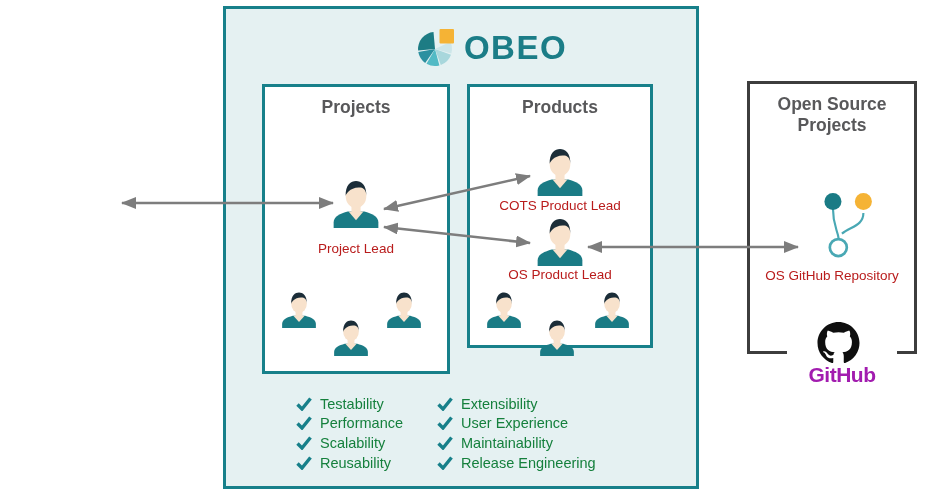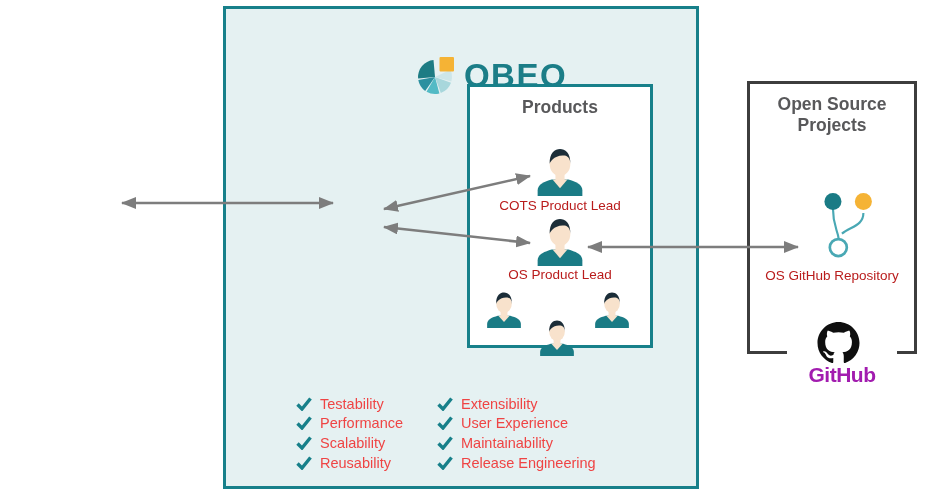--- a/index.html
+++ b/index.html
@@ -10,33 +10,33 @@
   
   .box{position:absolute;background:#fff;box-sizing:border-box;}
   #outer-box{left:223px;top:6px;width:476px;height:483px;background:#E5F1F2;border:3px solid #17808A;}
   #customer-box{left:8px;top:81px;width:178px;height:291px;border:3px solid #F5B335;}
   #projects-box{left:262px;top:84px;width:188px;height:290px;border:3px solid #17808A;}
   #products-box{left:467px;top:84px;width:186px;height:264px;border:3px solid #17808A;}
   #oss-box{left:747px;top:81px;width:170px;height:273px;border:3px solid #3D3D3D;}
   .box-title{font-weight:bold;font-size:17.5px;color:#58585A;text-align:center;margin-top:10px;line-height:21px;}
   #oss-box .box-title{width:150px;margin:10px auto 0;}
   
-  #logo{position:absolute;left:223px;top:26px;width:538px;height:44px;display:flex;align-items:center;justify-content:center;gap:7px;margin-top:28px;}
+  #logo{position:absolute;left:223px;top:26px;width:538px;height:44px;display:flex;align-items:center;justify-content:center;gap:7px;}
   #logo-text{font-weight:bold;font-size:33px;color:#1B7D87;letter-spacing:1.5px;}
   
   .person{position:absolute;}
   .person-center{left:50%;transform:translateX(-50%);}
   .person-teal{color:#1A7B85;}
   .person-yellow{color:#F2B22D;}
   .lbl{position:absolute;left:0;right:0;text-align:center;font-size:13.5px;color:#b91c1c;line-height:16px;}
   
   .check-col{position:absolute;}
   .check-row{display:flex;align-items:center;height:19.6px;}
   .check-row svg{margin-right:8px;flex:0 0 auto;}
-  .check-text{font-size:14.5px;color:#ef4444;}
+  .check-text{font-size:14.5px;color:#15803d;}
   
   #gh-border-gap{position:absolute;left:787px;top:346px;width:110px;height:12px;background:#fff;}
   #github-mark{position:absolute;left:817px;top:322px;}
   #github-wordmark{position:absolute;left:790px;top:363px;width:104px;text-align:center;
     font-size:21px;font-weight:bold;color:#a21caf;letter-spacing:-0.5px;}
   
   #git-branch{position:absolute;left:806px;top:188px;}
   
   #arrows{position:absolute;left:0;top:0;pointer-events:none;}
 </style>
@@ -65,20 +65,44 @@
       <path d="M18 22 L1.3 25 A17 17 0 0 0 8.2 35.9 Z" fill="#2C90A0"></path>
       <path d="M18 22 L9.5 36.7 A17 17 0 0 0 22.4 38.4 Z" fill="#52BAC5"></path>
       <path d="M18 22 L23.8 38 A17 17 0 0 0 34 27.8 Z" fill="#A8D7DC"></path>
       <path d="M18 22 L34.4 26.4 A17 17 0 0 0 33.4 14.8 Z" fill="#CDE6E9"></path>
       <rect x="22.5" y="2" width="14.5" height="14.5" rx="1" fill="#F5B335"></rect>
     </svg>
     <span id="logo-text">OBEO</span>
   </div>
 
 
+  <div class="box" id="projects-box">
+    <div class="box-title">Projects</div>
+    <div class="person person-center person-teal" style="top:88px">
+      <svg width="50" height="53">
+          <use href="#person-sym"></use>
+        </svg>
+    </div>
+    <div class="lbl" style="top:154px">Project Lead</div>
+    <div class="person person-teal" style="left:15px;top:201px">
+      <svg width="38" height="40">
+          <use href="#person-sym"></use>
+        </svg>
+    </div>
+    <div class="person person-teal" style="left:67px;top:229px">
+      <svg width="38" height="40">
+          <use href="#person-sym"></use>
+        </svg>
+    </div>
+    <div class="person person-teal" style="left:120px;top:201px">
+      <svg width="38" height="40">
+          <use href="#person-sym"></use>
+        </svg>
+    </div>
+  </div>
 
   <div class="box" id="products-box">
     <div class="box-title">Products</div>
     <div class="person person-center person-teal" style="top:56px">
       <svg width="50" height="53">
           <use href="#person-sym"></use>
         </svg>
     </div>
     <div class="lbl" style="top:111px">COTS Product Lead</div>
     <div class="person person-center person-teal" style="top:126px">

